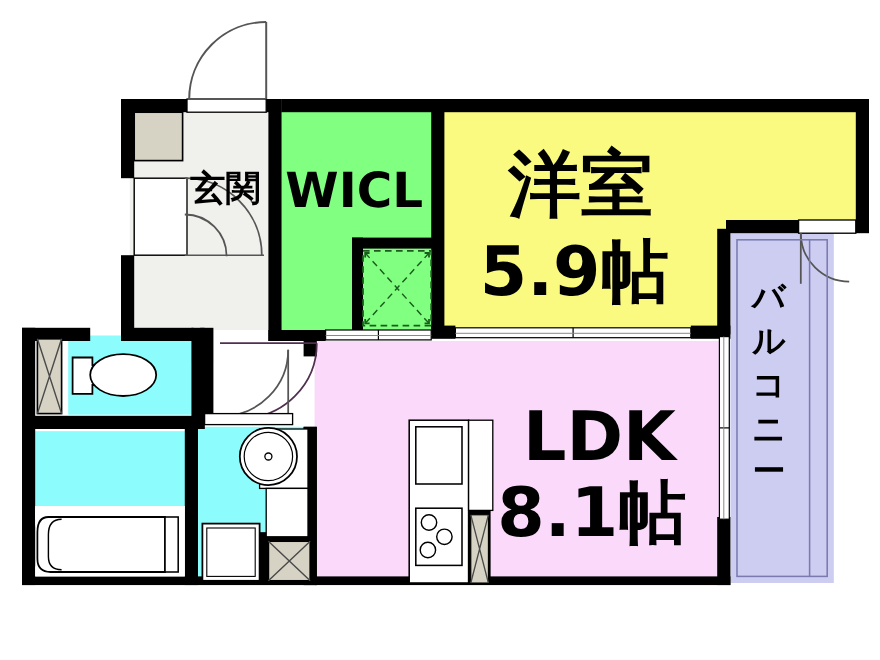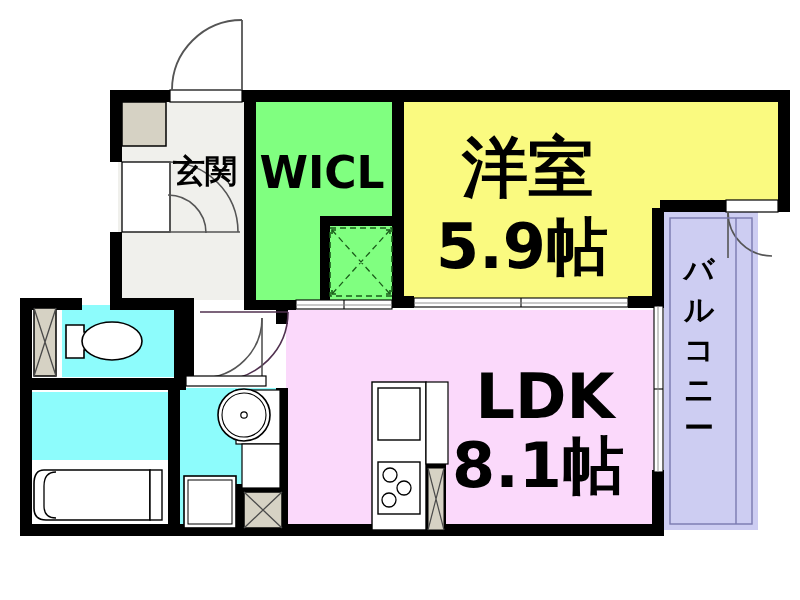--- a/index.html
+++ b/index.html
@@ -1,17 +1,17 @@
 <!DOCTYPE html>
 <html><head>
 <meta charset="utf-8">
 <style>
   html,body{margin:0;padding:0;background:#ffffff;}
   body{font-family:"Liberation Sans","DejaVu Sans",sans-serif;}
-  #plan{position:relative;width:800px;height:600px;background:#ffffff;overflow:hidden;}
+  #plan{position:relative;width:800px;height:532px;background:#ffffff;overflow:hidden;}
   #plan svg{display:block;}
   .roomlabel{font-family:"DejaVu Sans","Liberation Sans",sans-serif;font-weight:700;fill:#000000;}
 </style>
 </head>
 <body>
 
 <div id="plan">
 <svg width="800" height="600" viewBox="0 0 800 600" xmlns="http://www.w3.org/2000/svg">
 
   <g>

